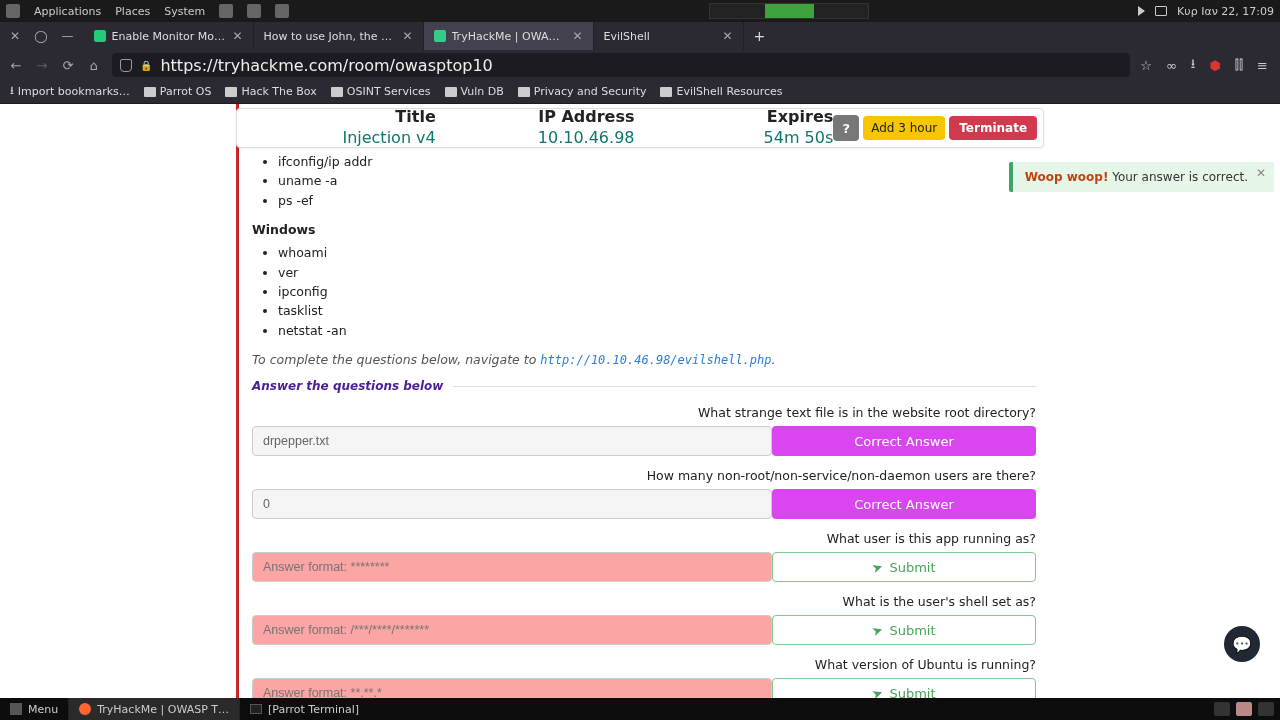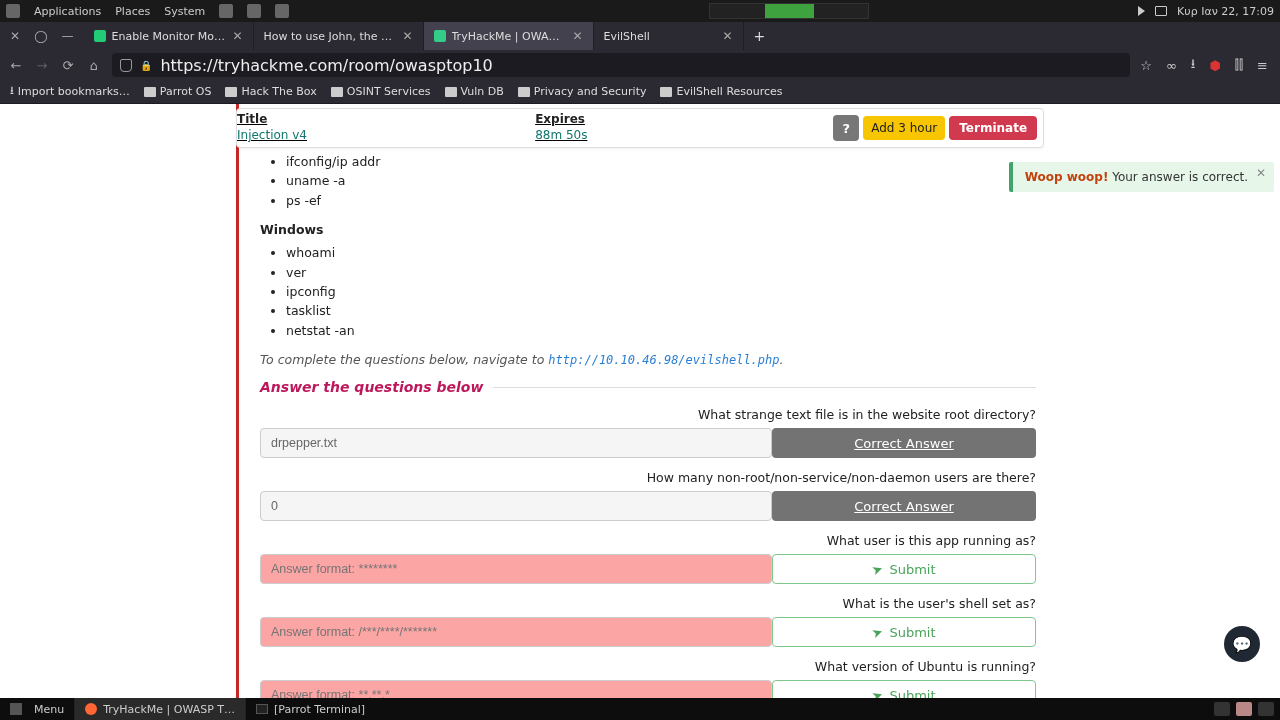--- a/index.html
+++ b/index.html
@@ -39,61 +39,61 @@
 
 .bm-bar { height: 24px; background: #2b2a33; display: flex; align-items: center; gap: 14px; padding: 0 10px; color: #ddd; font-size: 11px; border-bottom: 1px solid #1c1b22; }
 .bm-bar .bm { display: flex; align-items: center; gap: 4px; }
 .bm .fold { width: 12px; height: 10px; background: #ccc; border-radius: 1px; display: inline-block; }
 
 
 .page { position: relative; background: #fff; height: calc(720px - 22px - 28px - 30px - 24px - 22px); overflow: hidden; }
 
 
 .machine-card { position: absolute; top: 4px; left: 236px; right: 236px; height: 40px; background: #fff; border: 1px solid #ddd; border-radius: 4px; display: flex; align-items: center; box-shadow: 0 1px 3px rgba(0,0,0,.05); z-index: 5; }
-.machine-card .col { flex: 1; text-align: left; font-size: 12px; line-height: 1.3; text-decoration: underline; }
+.machine-card .col { flex: 1; text-align: right; font-size: 16px; line-height: 1.3; }
 .machine-card .col .hd { font-weight: 600; color: #222; }
 .machine-card .col .val { color: #0f766e; }
 .machine-card .btns { display: flex; gap: 4px; padding-right: 6px; align-items: center; }
 .machine-card .q { width: 26px; height: 26px; background: #777; color: #fff; display: flex; align-items: center; justify-content: center; border-radius: 4px; font-weight: bold; font-size: 13px; }
 .machine-card .add { background: #f7c600; color: #222; font-size: 12px; padding: 5px 8px; border-radius: 4px; font-weight: 500; }
 .machine-card .term { background: #d13a4e; color: #fff; font-size: 12px; padding: 5px 10px; border-radius: 4px; font-weight: bold; }
 
 
 .toast { position: absolute; top: 58px; right: 6px; background: #e6f6e9; border-left: 4px solid #3fa56b; padding: 8px 26px 8px 12px; font-size: 12px; color: #333; border-radius: 2px; z-index: 6; }
 .toast b { color: #c2410c; }
 .toast .x { position: absolute; right: 8px; top: 4px; color: #888; font-size: 12px; }
 
 
 .content { position: absolute; top: 48px; left: 236px; width: 800px; font-size: 12.5px; color: #222; }
 .content .leftrule { position: absolute; left: 0; top: -48px; bottom: -400px; width: 3px; background: #c62828; }
-.content-inner { padding-left: 24px; }
+.content-inner { padding-left: 16px; }
 .content ul { margin-left: 26px; margin-bottom: 8px; }
 .content li { line-height: 1.55; }
 .content .windows { font-weight: 600; margin: 12px 0 6px; }
 .content .note { font-style: italic; color: #555; margin: 12px 0; }
 .content .note a { color: #2a7fd5; font-family: monospace; font-style: italic; font-size: 12px; }
-.answer-hdr { color: #be185d; font-style: italic; font-weight: 600; font-size: 14px; display: flex; align-items: center; gap: 10px; margin: 8px 0 12px; }
+.answer-hdr { color: #4c1d95; font-style: italic; font-weight: 600; font-size: 12px; display: flex; align-items: center; gap: 10px; margin: 8px 0 12px; }
 .answer-hdr .line { flex: 1; height: 1px; background: #ddd; }
 
 .qblock { margin-bottom: 12px; }
 .qblock .q { margin-bottom: 6px; text-align: right; }
 .qrow { display: flex; gap: 0; }
 .qrow input { flex: 1; border: 1px solid #ccc; border-radius: 4px; padding: 7px 10px; font-size: 12.5px; color: #555; background: #fca5a5; }
 .qrow input.locked { background: #f5f5f5; color: #666; }
 .qrow .btn { width: 264px; border-radius: 4px; font-size: 13px; display: flex; align-items: center; justify-content: center; gap: 6px; }
-.qrow .btn.correct { background: #737373; color: #fff; border: none; text-decoration: underline; }
+.qrow .btn.correct { background: #d946ef; color: #fff; border: none; }
 .qrow .btn.submit { background: #fff; border: 1px solid #7dc98a; color: #4aa35a; }
 .plane { transform: rotate(-20deg); display: inline-block; }
 
 
 .fab { position: absolute; right: 20px; bottom: 36px; width: 36px; height: 36px; border-radius: 50%; background: #1f2833; display: flex; align-items: center; justify-content: center; color: #4fd1c5; font-size: 16px; }
 
 
 .taskbar { position: absolute; bottom: 0; left: 0; right: 0; height: 22px; background: #0d0d0d; display: flex; align-items: center; color: #ccc; font-size: 11px; }
-.taskbar .start { display: flex; align-items: center; gap: 12px; padding: 0 10px; }
+.taskbar .start { display: flex; align-items: center; gap: 6px; padding: 0 10px; }
 .taskbar .start .grid { width: 12px; height: 12px; background: linear-gradient(#555,#555); display: inline-block; }
 .taskbar .titem { padding: 0 10px; height: 100%; display: flex; align-items: center; border-left: 1px solid #222; }
 .taskbar .titem.active { background: #2a2a2a; }
 .taskbar .tray { margin-left: auto; display: flex; gap: 6px; padding-right: 6px; align-items: center; }
 .taskbar .tray .sq { width: 16px; height: 14px; background: #333; border-radius: 2px; }
 </style>
 </head>
 <body>
 
 <div class="top-panel">
@@ -193,22 +193,26 @@
 </div>
 
 <div class="page">
 
   <div class="machine-card">
     <div class="col">
         <div class="hd">Title</div>
         <div class="val">Injection v4</div>
       </div>
     <div class="col">
+        <div class="hd">IP Address</div>
+        <div class="val">10.10.46.98</div>
+      </div>
+    <div class="col">
         <div class="hd">Expires</div>
-        <div class="val">88m 50s</div>
+        <div class="val">54m 50s</div>
       </div>
     <div class="btns">
       <div class="q">?</div>
       <div class="add">Add 3 hour</div>
       <div class="term">Terminate</div>
     </div>
   </div>
 
   <div class="toast">
     <b>Woop woop!</b><span> Your answer is correct.</span>

